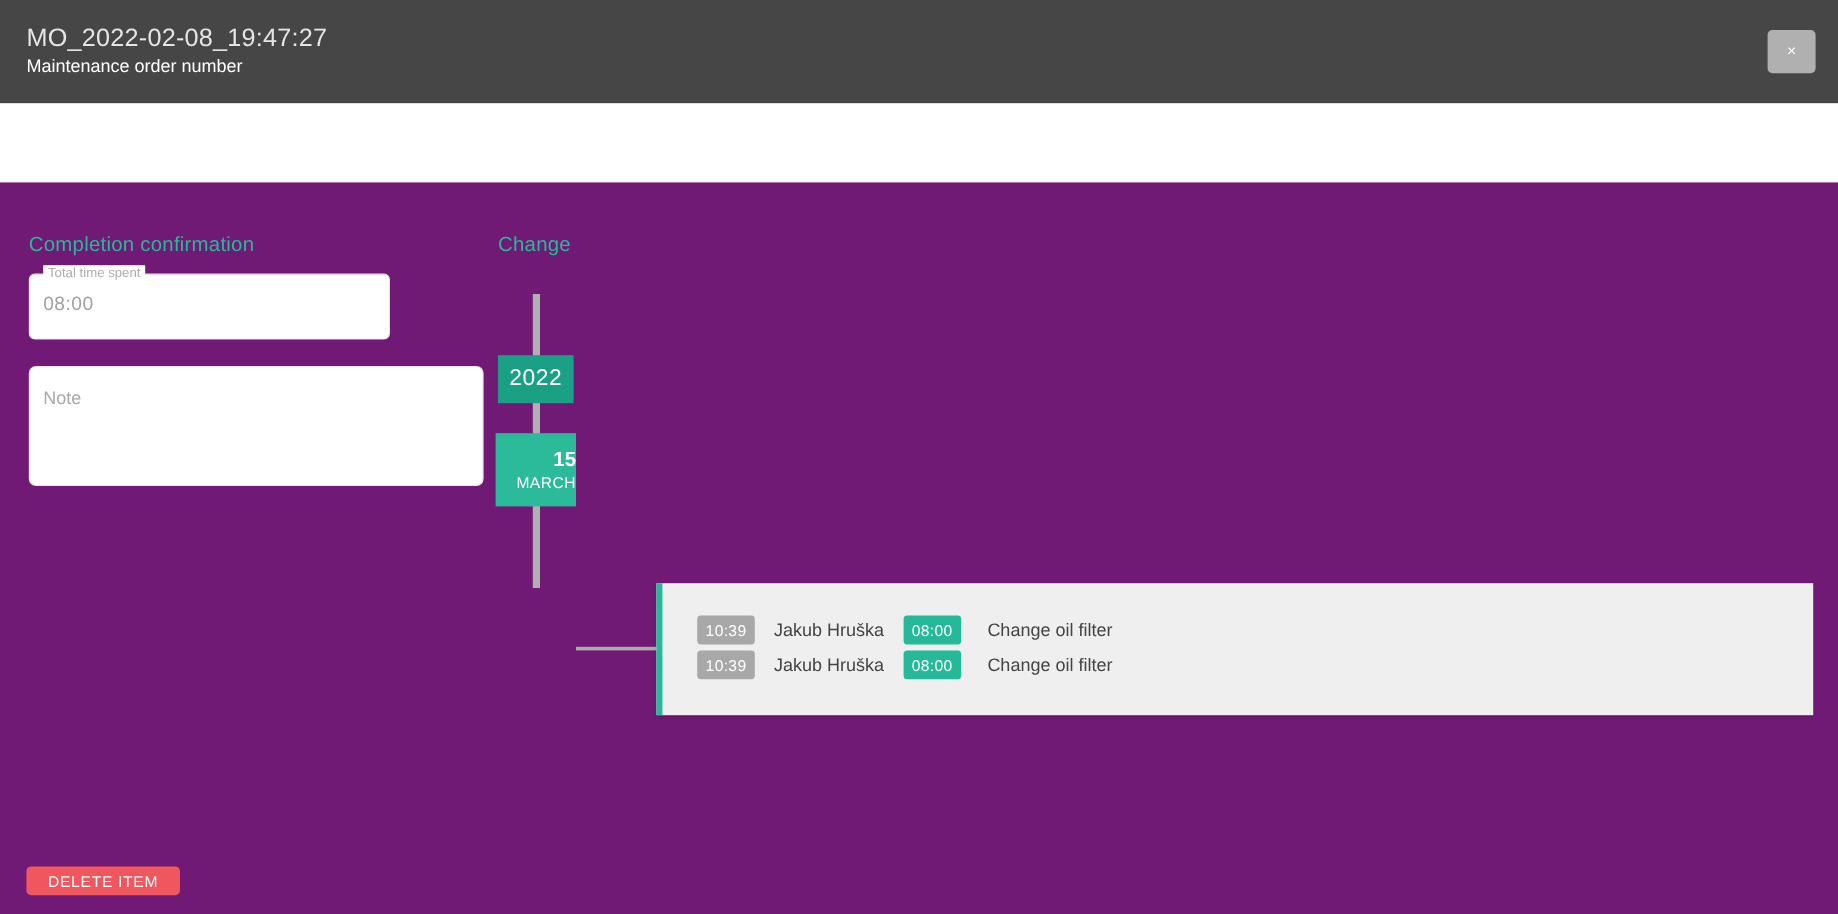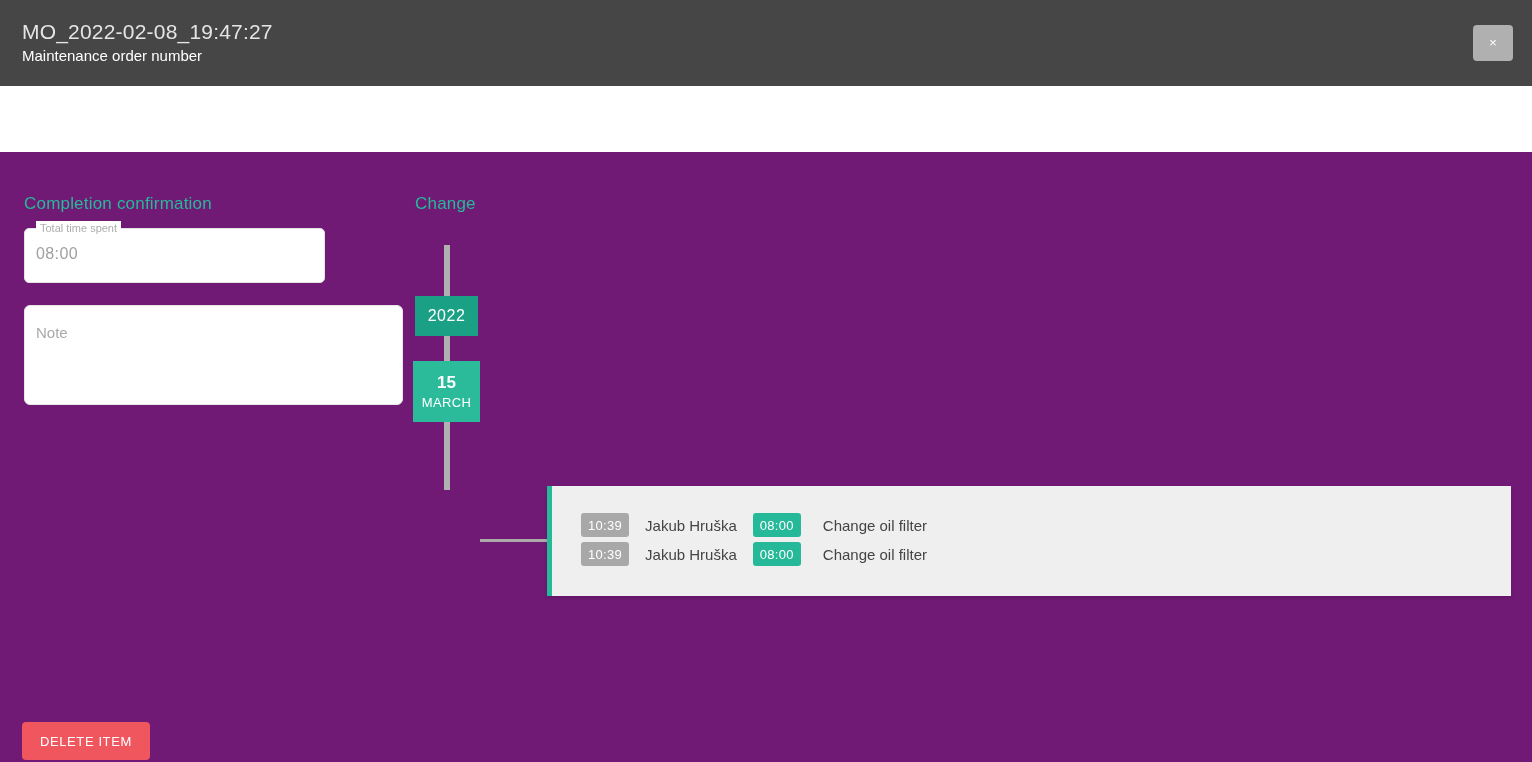--- a/index.html
+++ b/index.html
@@ -156,35 +156,35 @@
     left: 444px; top: 93px;
     width: 6px; height: 245px;
     background: #b0b0b0;
   }
   .timeline-year {
     position: absolute;
     left: 415px; top: 144px;
     width: 63px; height: 40px;
     background: #1aa085;
     color: #ffffff;
-    font-size: 16px;
+    font-size: 19px;
     display: flex;
     align-items: center;
     justify-content: center;
     letter-spacing: 0.5px;
   }
   .timeline-date {
     position: absolute;
     left: 413px; top: 209px;
     width: 67px; height: 61px;
     background: #2bbb9b;
     color: #ffffff;
     display: flex;
     flex-direction: column;
-    align-items: center;
+    align-items: flex-end;
     justify-content: center;
   }
   .timeline-day {
     font-size: 17px;
     font-weight: bold;
     line-height: 22px;
   }
   .timeline-month {
     font-size: 13px;
     line-height: 18px;
@@ -241,21 +241,21 @@
     color: #444444;
     font-size: 15px;
     margin-left: 22px;
     white-space: nowrap;
   }
 
   
   .delete-button {
     position: absolute;
     left: 22px; top: 570px;
-    height: 38px;
+    height: 24px;
     padding: 0 18px;
     background: #f0565e;
     color: #ffffff;
     border: none;
     border-radius: 4px;
     font-size: 13px;
     letter-spacing: 0.6px;
     text-transform: uppercase;
     cursor: pointer;
     font-family: "Liberation Sans", sans-serif;

